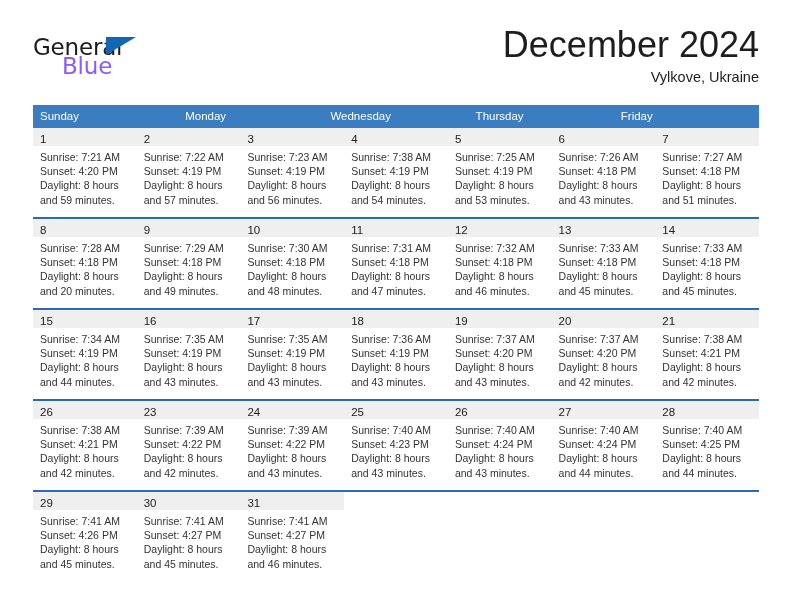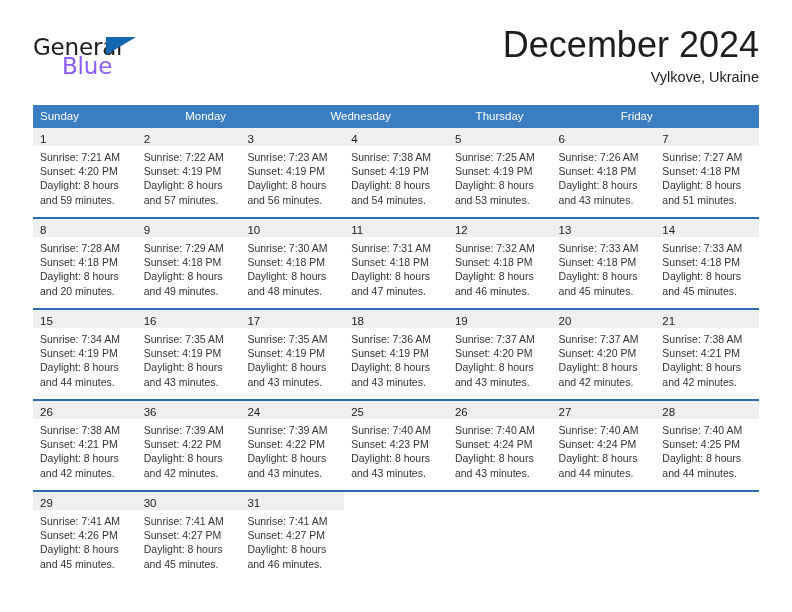--- a/index.html
+++ b/index.html
@@ -386,21 +386,21 @@
       <div class="day-cell filled">
         <div class="daynum-band"><span class="daynum">26</span></div>
         <div class="cell-body">
           <div class="cell-line">Sunrise: 7:38 AM</div>
           <div class="cell-line">Sunset: 4:21 PM</div>
           <div class="cell-line">Daylight: 8 hours</div>
           <div class="cell-line">and 42 minutes.</div>
         </div>
       </div>
       <div class="day-cell filled">
-        <div class="daynum-band"><span class="daynum">36</span></div>
+        <div class="daynum-band"><span class="daynum">23</span></div>
         <div class="cell-body">
           <div class="cell-line">Sunrise: 7:39 AM</div>
           <div class="cell-line">Sunset: 4:22 PM</div>
           <div class="cell-line">Daylight: 8 hours</div>
           <div class="cell-line">and 42 minutes.</div>
         </div>
       </div>
       <div class="day-cell filled">
         <div class="daynum-band"><span class="daynum">24</span></div>
         <div class="cell-body">

